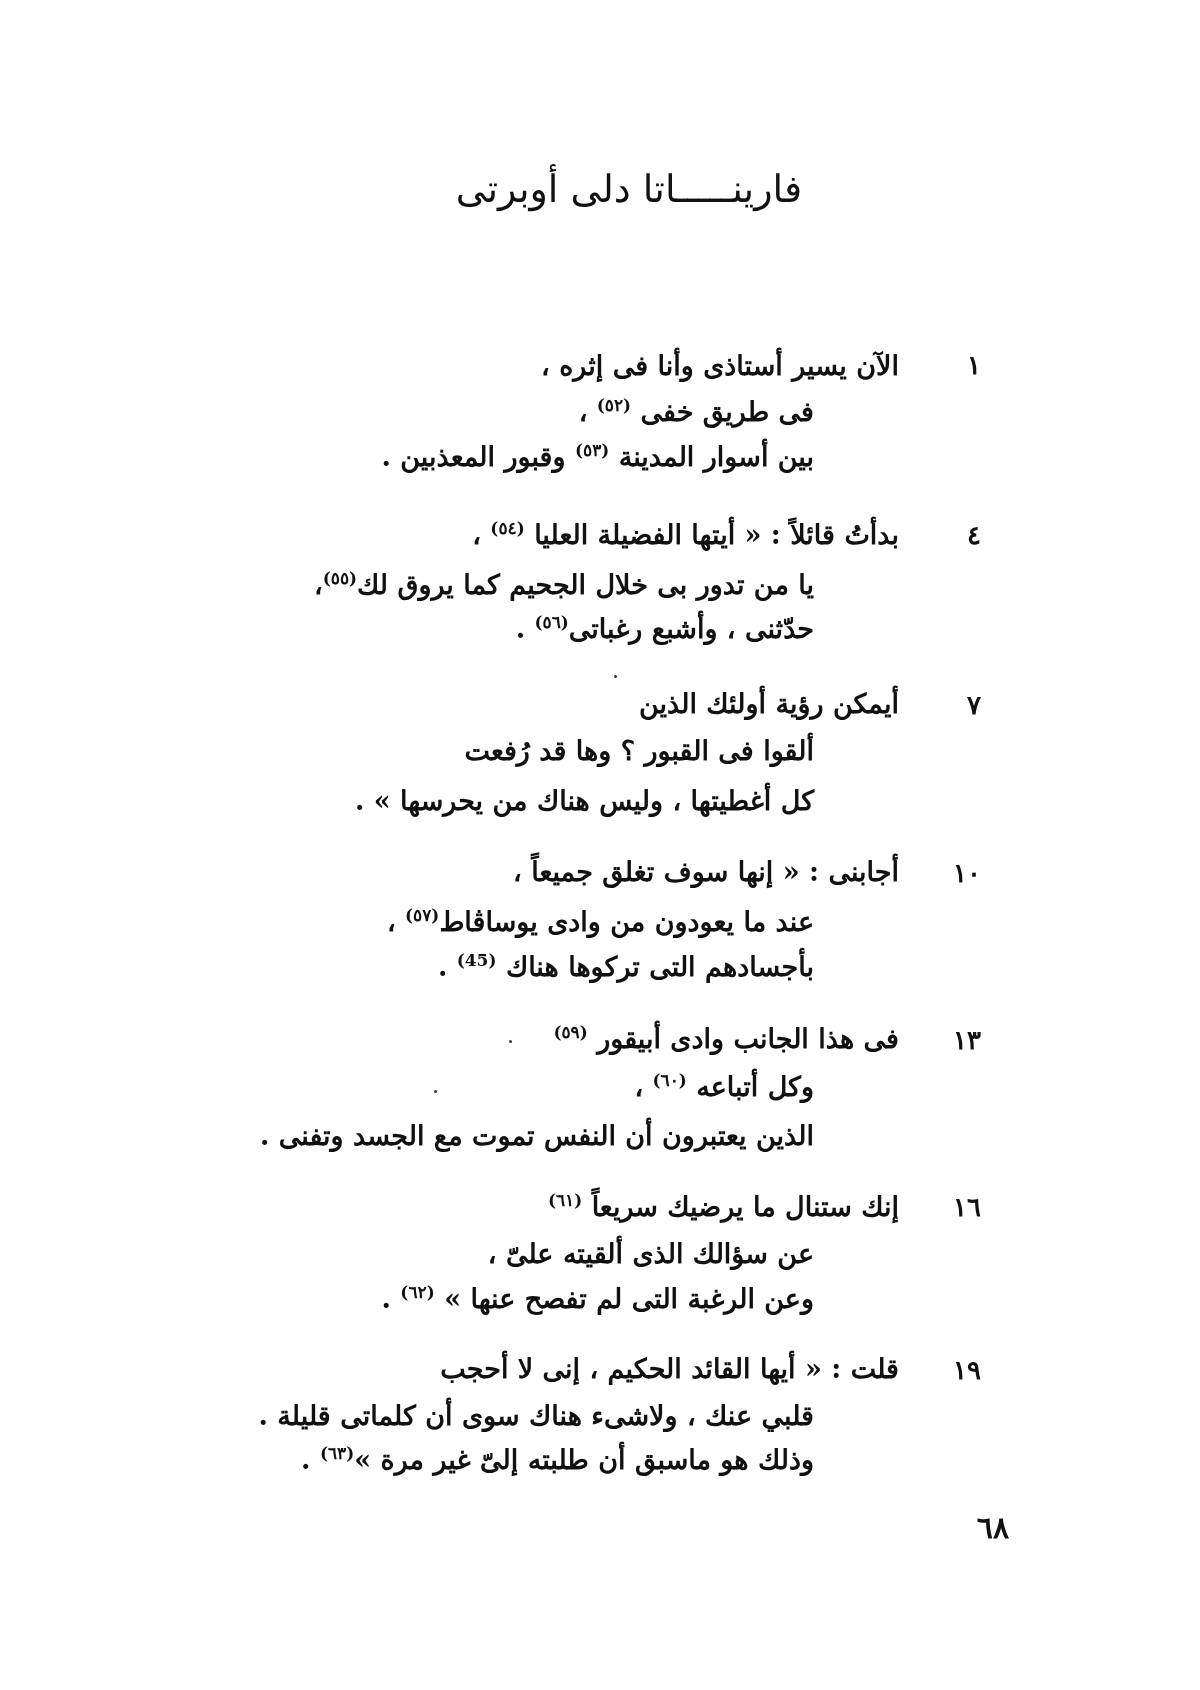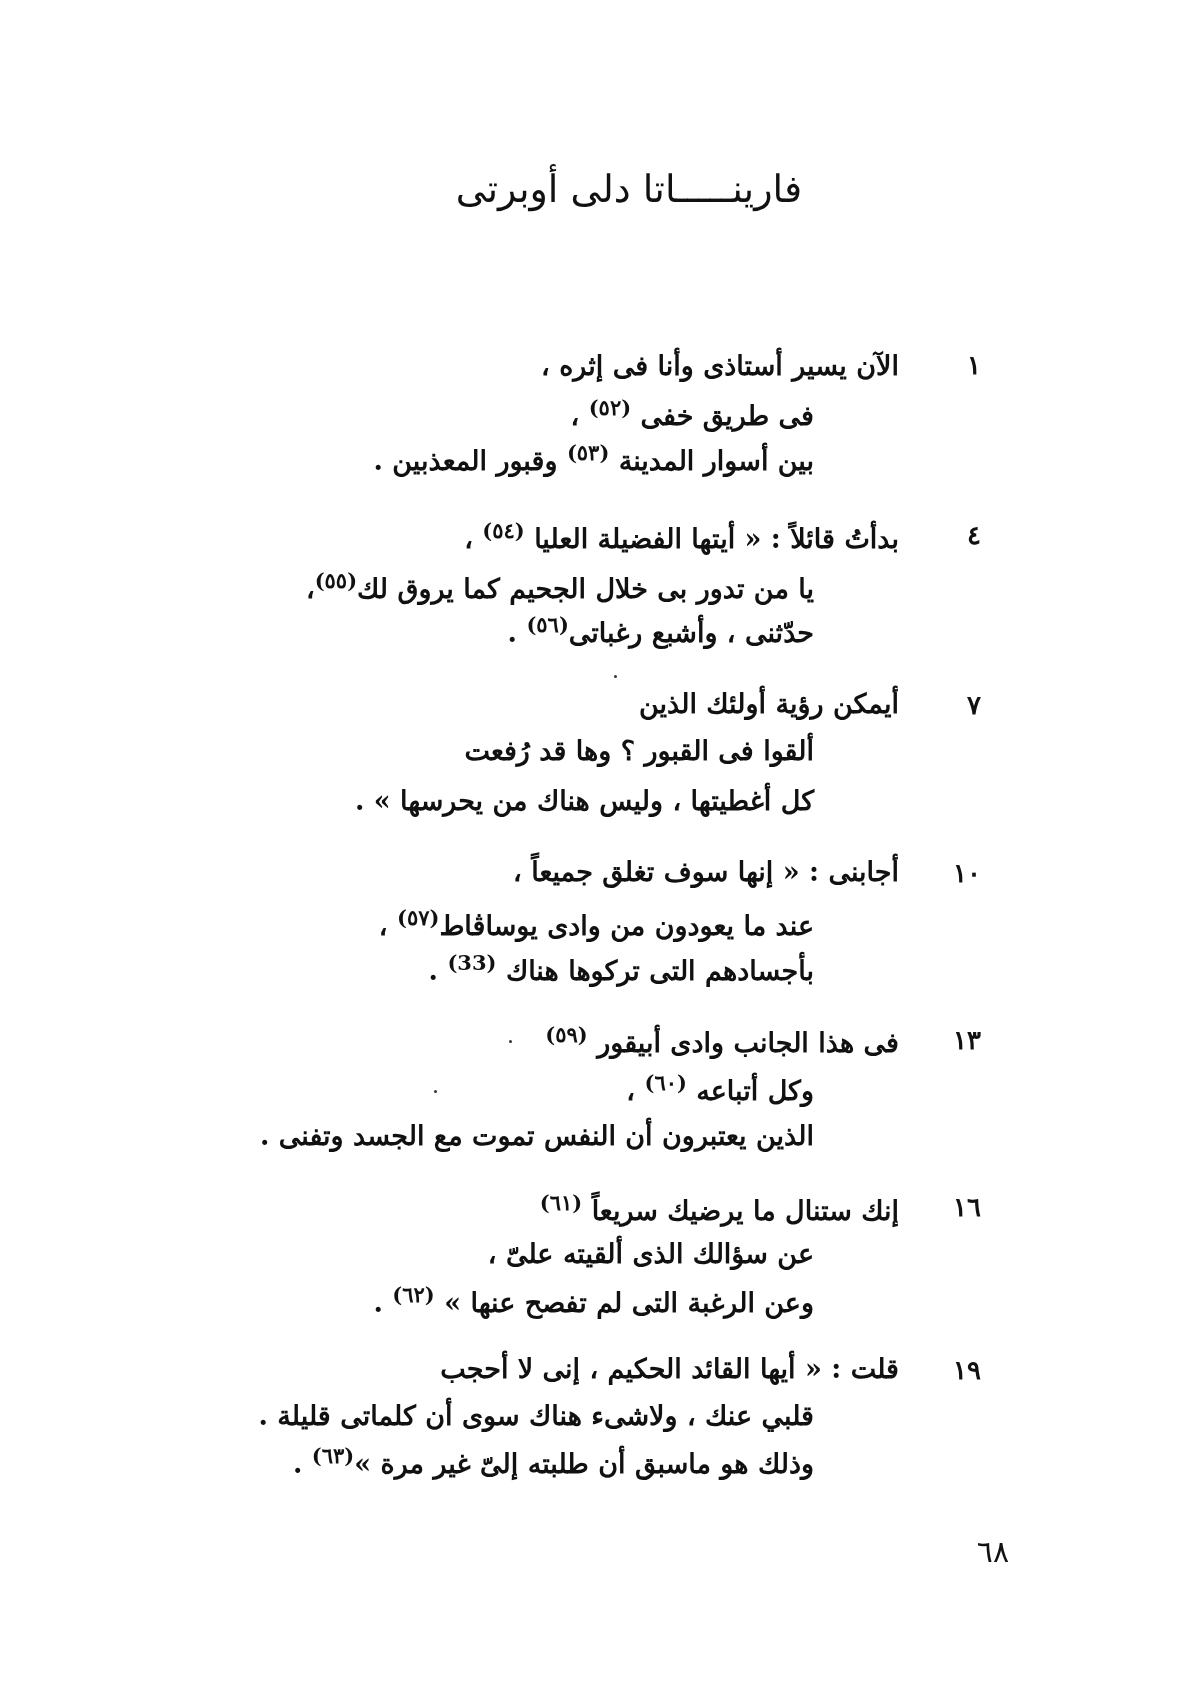--- a/index.html
+++ b/index.html
@@ -5,22 +5,22 @@
     html, body { margin: 0; padding: 0; background: #ffffff; }
     body { width: 1200px; height: 1690px; position: relative; overflow: hidden;
            font-family: "DejaVu Serif", "Liberation Serif", serif; color: #111; }
     .page { position: absolute; left: 14px; top: 0; width: 1200px; height: 1690px; direction: rtl; }
     .title { position: absolute; right: 0; left: 0; text-align: center; font-size: 38px; line-height: 1; }
     .title.t1 { top: 170px; left: 30px; }
     .title.t2 { top: 225px; left: 30px; }
     .ref { position: absolute; top: 285px; right: 275px; font-size: 27px; white-space: nowrap; }
     .vnum { position: absolute; right: 233px; font-size: 26px; font-weight: bold; }
     .line { position: absolute; font-size: 27px; white-space: nowrap; font-weight: bold; }
-    .line .fn { font-size: 21px; vertical-align: super; }
-    .pnum { position: absolute; top: 1510px; right: 205px; font-size: 30px; font-weight: normal; margin-top: 24px; }
+    .line .fn { font-size: 17px; vertical-align: super; }
+    .pnum { position: absolute; top: 1510px; right: 205px; font-size: 30px; font-weight: bold; }
     .speck { position: absolute; width: 3px; height: 3px; background: #333; border-radius: 50%; }
   </style>
 </head>
 <body>
 
 <div class="page">
 
   <div class="title t1">فارينـــــاتا دلى أوبرتى</div>
 
 
@@ -42,21 +42,21 @@
     <div class="vnum" style="top:690px">٧</div>
     <div class="line" style="top:688px;right:315px"><span>أيمكن رؤية أولئك الذين</span></div>
     <div class="line" style="top:735px;right:400px"><span>ألقوا فى القبور ؟ وها قد رُفعت</span></div>
     <div class="line" style="top:785px;right:400px"><span>كل أغطيتها ، وليس هناك من يحرسها » .</span></div>
   </div>
 
   <div>
     <div class="vnum" style="top:858px">١٠</div>
     <div class="line" style="top:856px;right:315px"><span>أجابنى : « إنها سوف تغلق جميعاً ،</span></div>
     <div class="line" style="top:905px;right:400px"><span>عند ما يعودون من وادى يوساڤاط</span><span class="fn">(٥٧)</span><span> ،</span></div>
-    <div class="line" style="top:950px;right:400px"><span>بأجسادهم التى تركوها هناك</span> <span class="fn">(33)</span><span> .</span></div>
+    <div class="line" style="top:950px;right:400px"><span>بأجسادهم التى تركوها هناك</span> <span class="fn">(45)</span><span> .</span></div>
   </div>
 
   <div>
     <div class="vnum" style="top:1025px">١٣</div>
     <div class="line" style="top:1022px;right:315px"><span>فى هذا الجانب وادى أبيقور</span> <span class="fn">(٥٩)</span></div>
     <div class="line" style="top:1070px;right:400px"><span>وكل أتباعه</span> <span class="fn">(٦٠)</span><span> ،</span></div>
     <div class="line" style="top:1120px;right:400px"><span>الذين يعتبرون أن النفس تموت مع الجسد وتفنى .</span></div>
   </div>
 
   <div>

